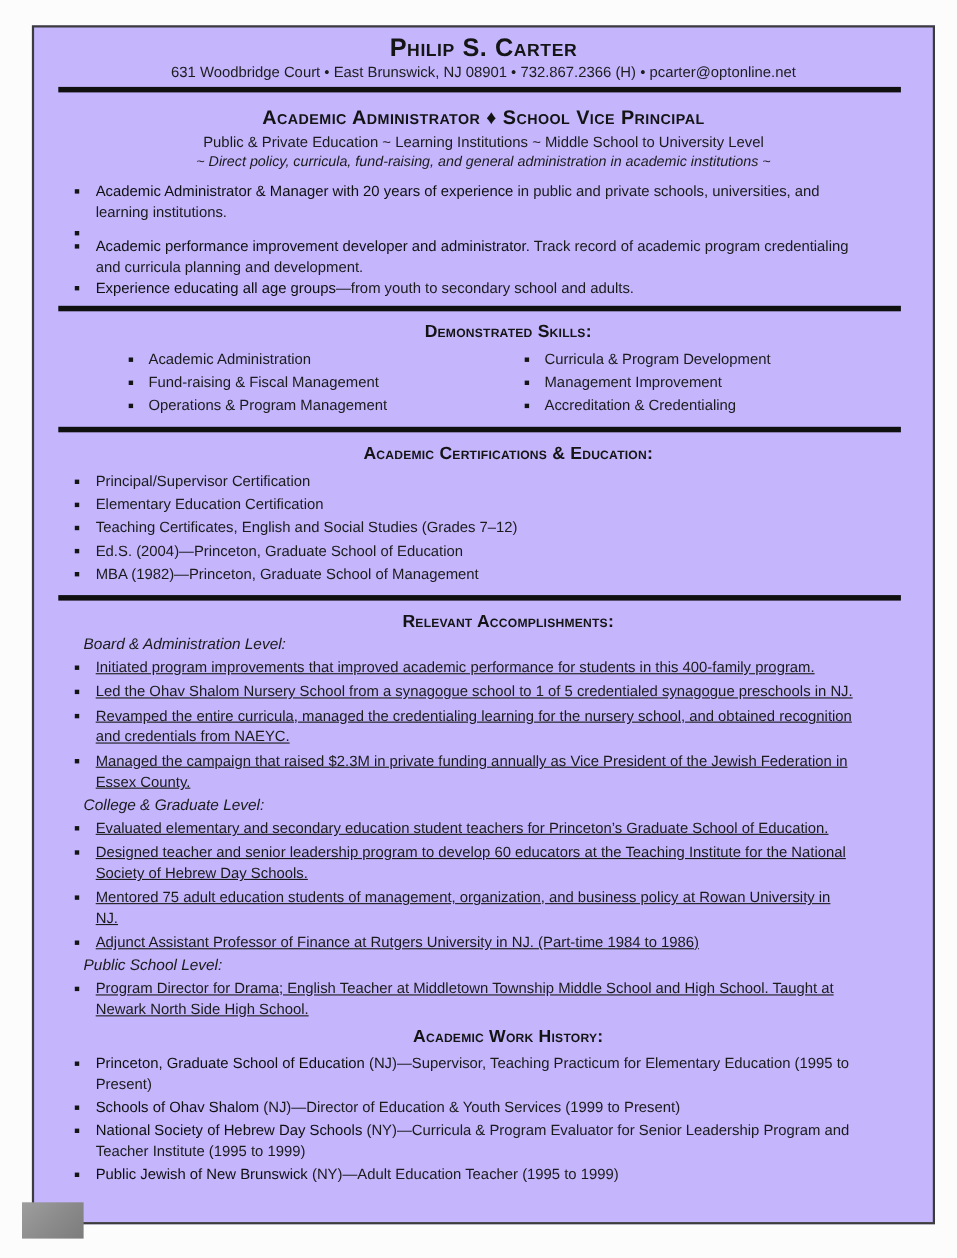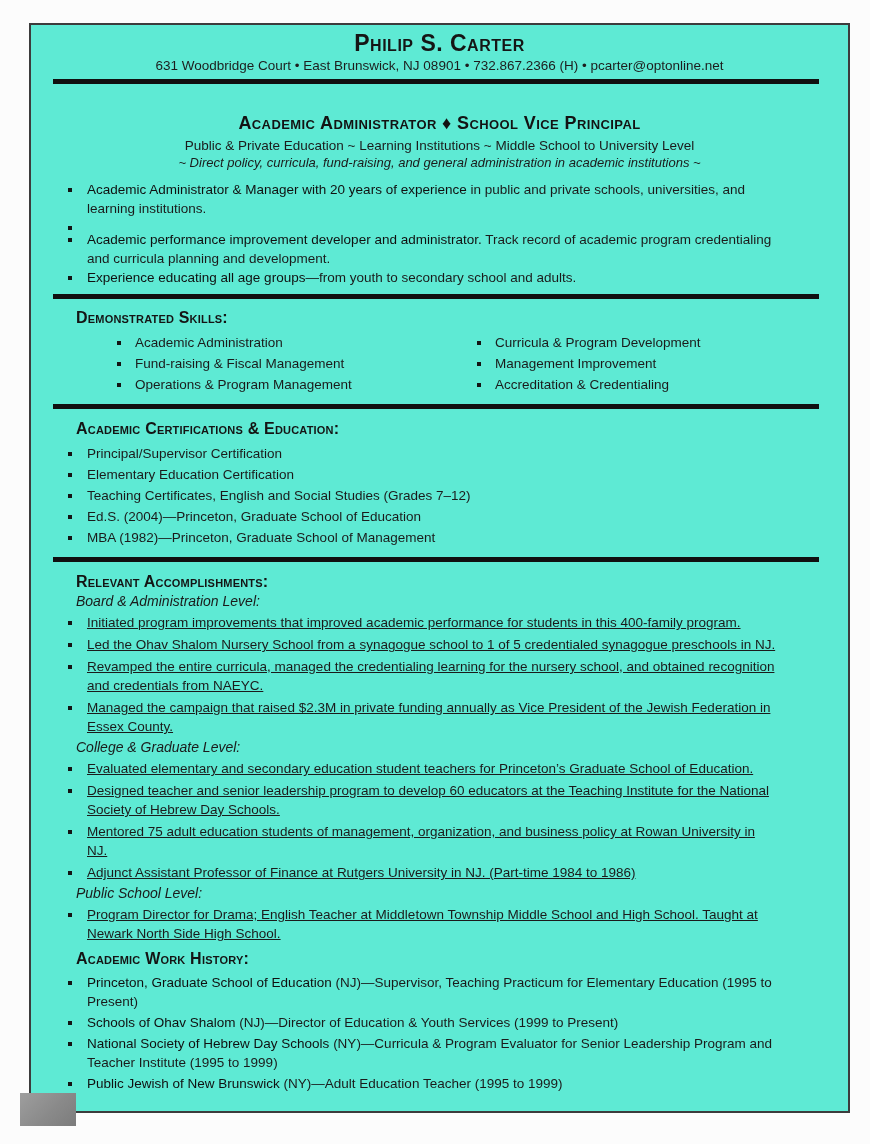--- a/index.html
+++ b/index.html
@@ -5,44 +5,44 @@
   html,body{margin:0;padding:0;}
   body{
     width:870px;height:1144px;position:relative;
     background:#fcfcfc;
     font-family:"Liberation Sans","DejaVu Sans",sans-serif;
     color:#1b1b1b;
     -webkit-font-smoothing:antialiased;
   }
   .page{
     position:absolute;left:29px;top:23px;width:821px;height:1090px;
-    background:#5eead4;border:2px solid #3c3c3c;box-sizing:border-box;
+    background:#c4b5fd;border:2px solid #3c3c3c;box-sizing:border-box;
     overflow:hidden;
   }
   .hdr{text-align:center;padding-top:5px;}
   .name{
     font-size:23px;font-weight:700;font-variant:small-caps;
     letter-spacing:0.5px;line-height:26px;color:#151515;
   }
   .contact{font-size:13.5px;line-height:17px;margin-top:1px;color:#1d1d1d;}
   .rule{height:5px;background:#101010;margin-left:22px;width:766px;}
   .r1{margin-top:5px;}
   .r2{margin-top:7px;}
   .r3{margin-top:9px;}
   .r4{margin-top:9px;}
-  .titleblock{text-align:center;margin-top:29px;}
+  .titleblock{text-align:center;margin-top:13px;}
   .jobtitle{
     font-size:18px;font-weight:700;font-variant:small-caps;
     letter-spacing:0.4px;line-height:21px;color:#131313;
   }
   .subtitle{font-size:13.5px;line-height:17px;margin-top:3px;}
   .tagline{font-size:13px;font-style:italic;line-height:16px;margin-top:1px;}
   h2{
     margin:0;font-size:16px;font-weight:700;font-variant:small-caps;
-    letter-spacing:0.2px;line-height:19px;color:#141414;
+    letter-spacing:0.2px;line-height:19px;color:#141414;text-align:center;
   }
   .summary{margin-top:9px;}
   .b-row{display:flex;align-items:flex-start;font-size:13.5px;line-height:19px;}
   .blt{
     flex:none;width:4px;height:4px;background:#141414;margin-top:8px;
   }
   
   .ind-a .blt{margin-left:37px;}      
   .ind-a .b-text{margin-left:15px;max-width:690px;}
   .sk-row .blt{margin-left:0;}

